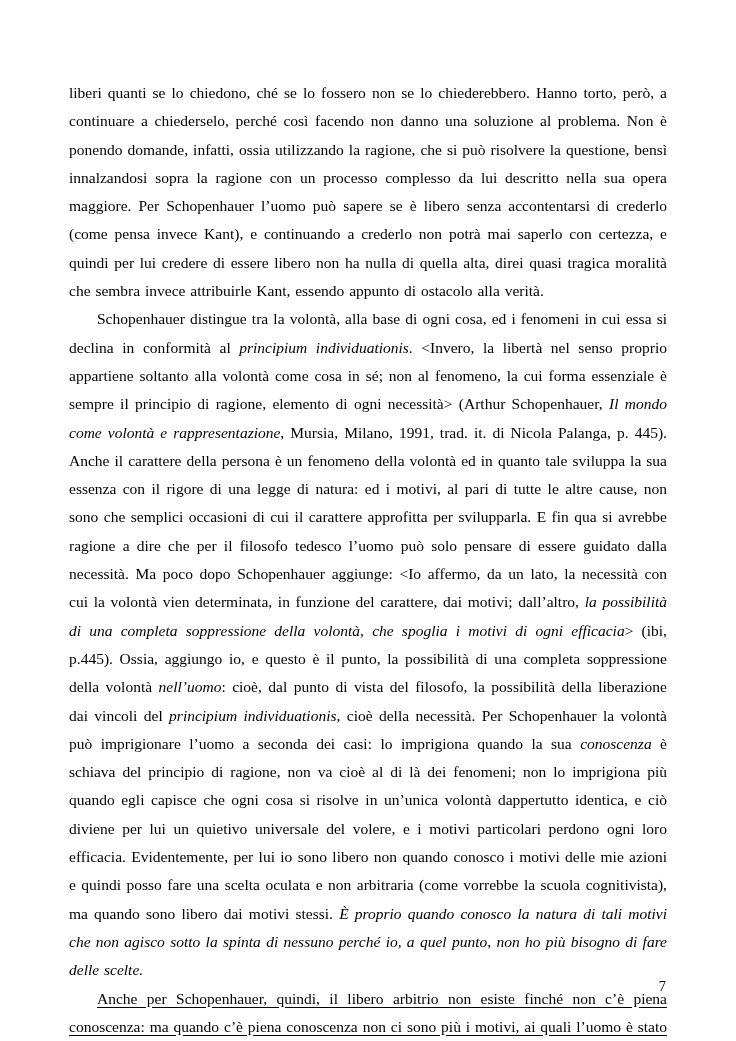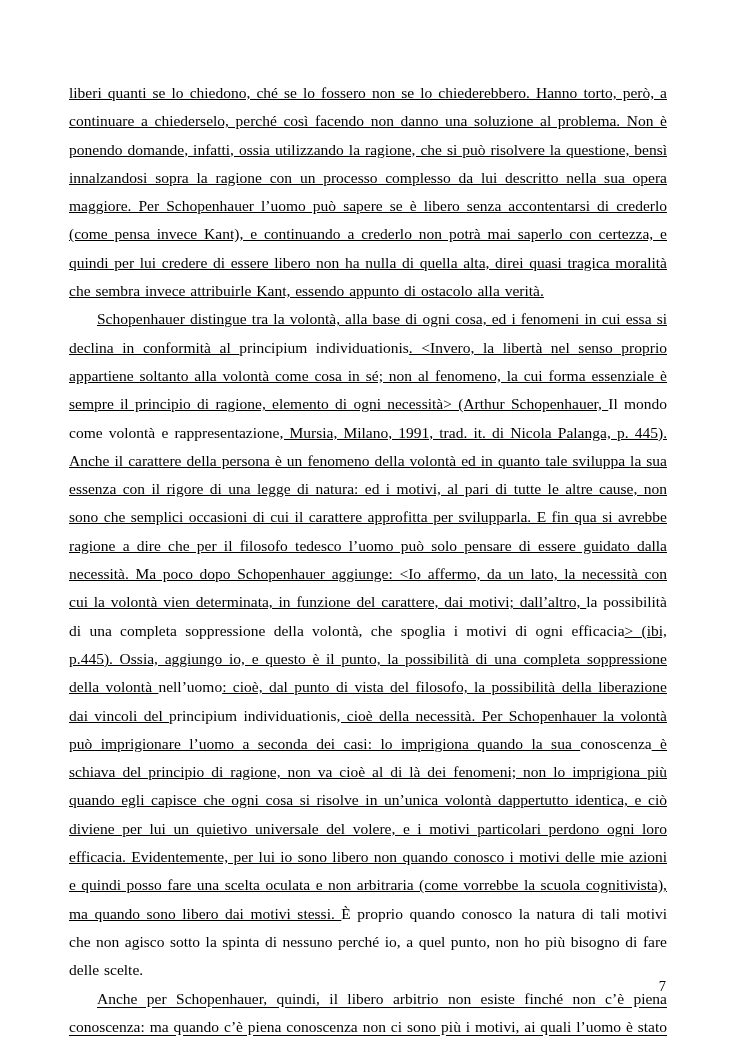--- a/index.html
+++ b/index.html
@@ -25,22 +25,22 @@
   .para {
     margin: 0;
     font-size: 15.5px;
     line-height: 28.3px;
     text-align: justify;
     word-spacing: 1px;
   }
   .para.indent {
     text-indent: 28px;
   }
-  .run.normal { font-style: normal; text-decoration: underline; }
-  .run.italic { }
+  .run.normal { font-style: normal; }
+  .run.italic { font-style: italic; }
   .run.underline { text-decoration: underline; text-underline-offset: 3px; }
   .page-number {
     position: absolute;
     top: 977px;
     right: 70px;
     font-size: 14.5px;
     line-height: 18px;
   }
 </style>
 </head>

